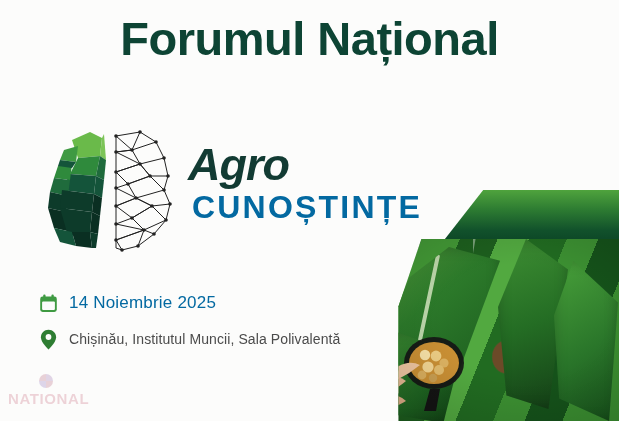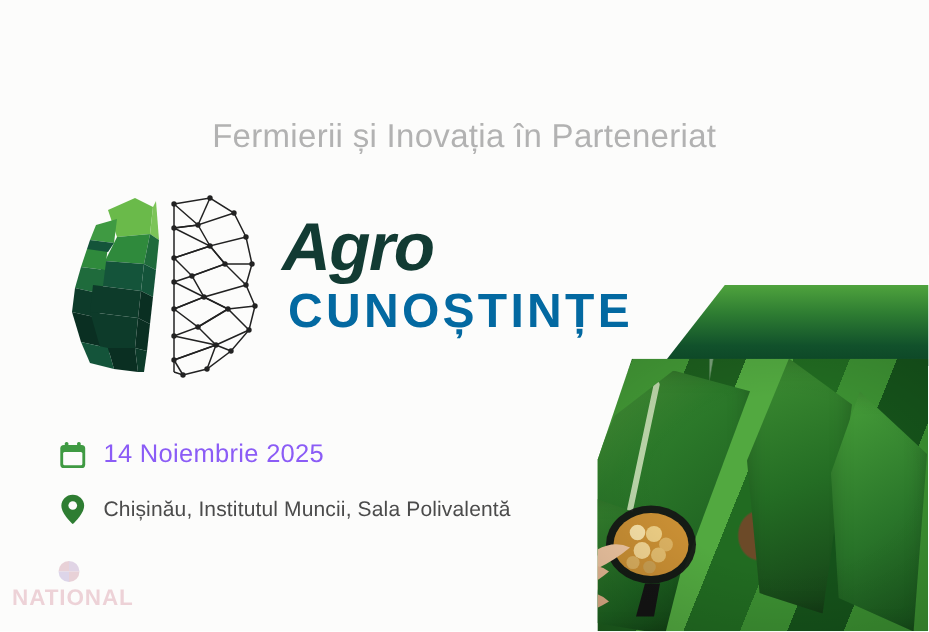--- a/index.html
+++ b/index.html
@@ -181,21 +181,21 @@
     width: 20px;
     height: 22px;
     margin-right: 11px;
     flex: 0 0 20px;
     display: flex;
     align-items: center;
     justify-content: center;
   }
   .info-text-date {
     font-size: 17px;
-    color: #8b5cf6;
+    color: #0369a1;
     letter-spacing: .2px;
   }
   .info-text-venue {
     font-size: 14px;
     color: #4b4b4b;
     letter-spacing: .1px;
   }
 
   
   .watermark {
@@ -250,21 +250,21 @@
           <path d="M16 130 q14 -10 26 -4 q-12 10 -26 16 z" fill="#efc6a2"></path>
           <path d="M2 142 q16 -8 26 0 q-14 12 -30 14 z" fill="#e7b994"></path>
           <path d="M0 158 q18 -6 28 4 q-16 10 -30 8 z" fill="#e0ae88"></path>
         </g>
       </svg>
 
       <div class="photo-vignette"></div>
     </div>
   </div>
 
-  <div class="subhead">Fermierii și Inovația în Parteneriat</div>
+  <div class="headline">Forumul Național</div>
 
   <div class="logo-block">
 
     <div class="logo-mark">
       <svg width="150" height="126" viewBox="0 0 150 126">
 
         <g>
           <polygon points="44,12 62,4 74,10 72,28 50,30" fill="#6aba4a"></polygon>
           <polygon points="74,10 76,6 78,32 72,28" fill="#7cc458"></polygon>
           <polygon points="50,30 72,28 68,48 42,46" fill="#2f8a3c"></polygon>

